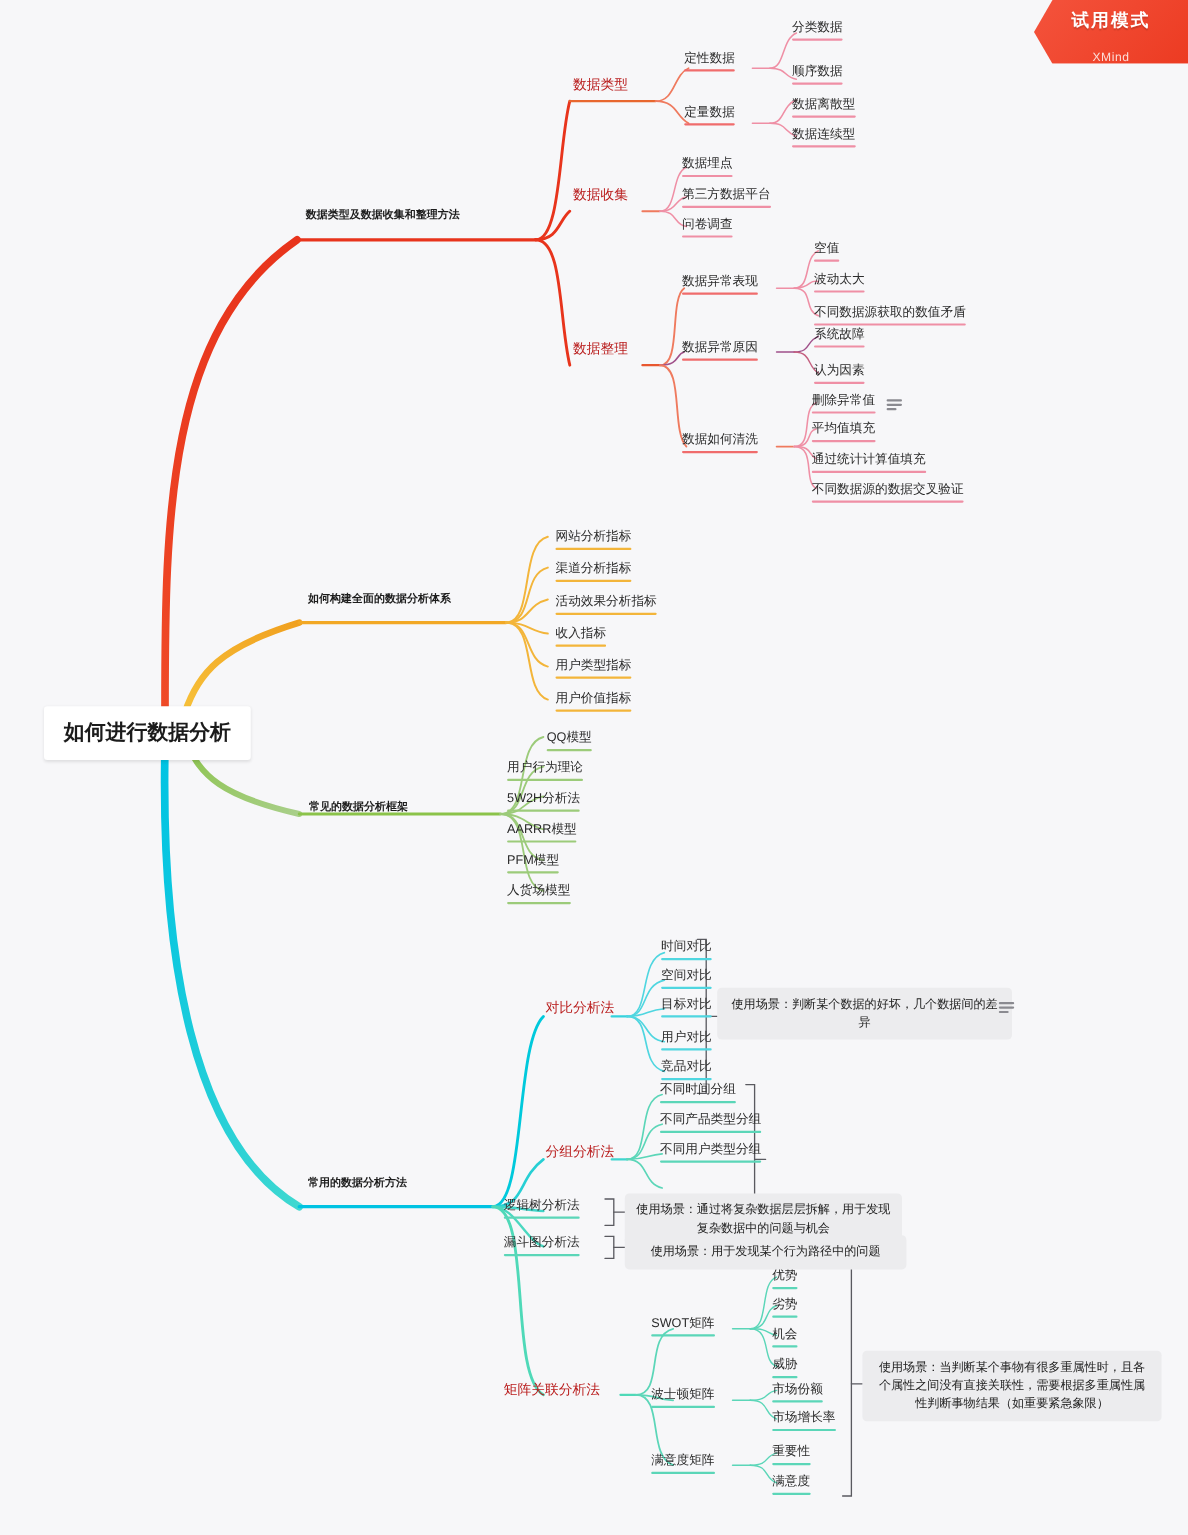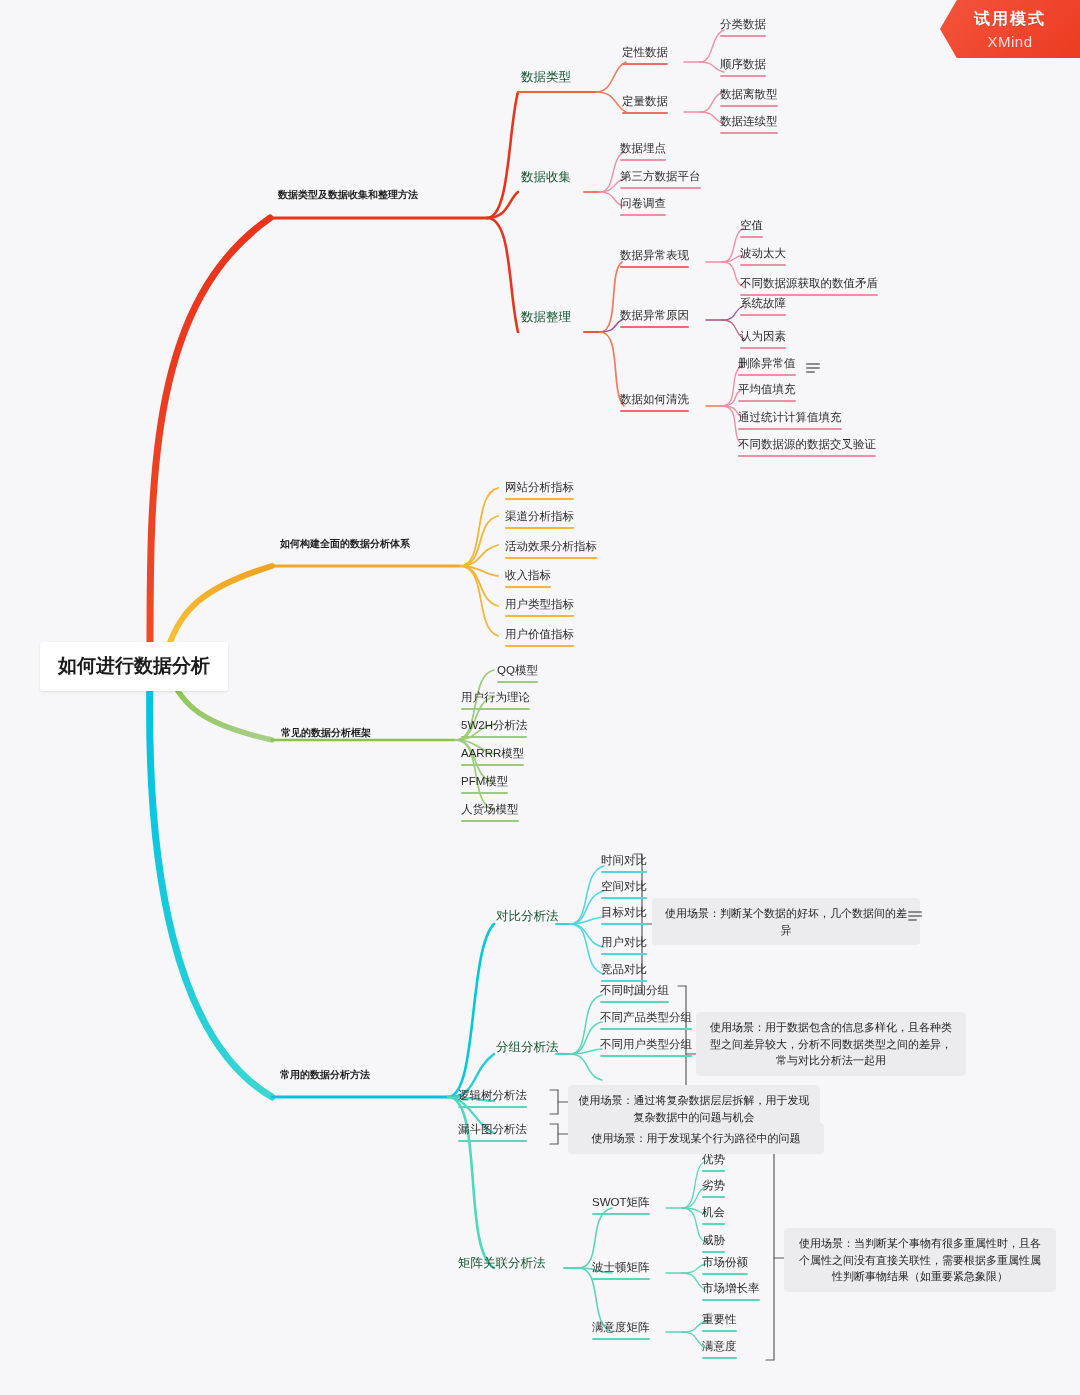--- a/index.html
+++ b/index.html
@@ -32,21 +32,21 @@
     color: #fff;
     text-align: center;
     padding-top: 9px;
     z-index: 40;
   }
   .trial-banner .t1 {
     font-size: 16px; font-weight: bold; letter-spacing: 2px;
     text-shadow: 0 1px 1px rgba(0,0,0,.15);
   }
   .trial-banner .t2 {
-    font-size: 15px; margin-top: 3px; opacity: .82; letter-spacing: .5px;
+    font-size: 11px; margin-top: 16px; opacity: .82; letter-spacing: .5px;
   }
 
   
   .node {
     position: absolute;
     white-space: nowrap;
     z-index: 10;
   }
 
   
@@ -66,21 +66,21 @@
     font-size: 10px;
     font-weight: bold;
     color: #1d1d1d;
     padding-bottom: 4px;
     font-family: Liberation Serif, serif;
   }
 
   
   .lvl2 {
     font-size: 12.5px;
-    color: #14532d;
+    color: #b91c1c;
     padding-bottom: 3px;
   }
 
   
   .lvl3 {
     font-size: 11.5px;
     color: #2b2b2b;
     padding-bottom: 3px;
   }
 
@@ -349,21 +349,20 @@
     <i></i>
       <i></i>
       <i></i>
   </div>
 
   <div class="node lvl2" style="left:496px; top:1039px;">分组分析法</div>
   <div class="node lvl3 ul c-teal" style="left:600px; top:983px;">不同时间分组</div>
   <div class="node lvl3 ul c-teal" style="left:600px; top:1010px;">不同产品类型分组</div>
   <div class="node lvl3 ul c-teal" style="left:600px; top:1037px;">不同用户类型分组</div>
   <div class="node lvl3 ul c-teal" style="left:600px; top:1111px;">不同渠道分组</div>
-  <div class="note" style="left:696px; top:1012px; width:270px;">使用场景：用于数据包含的信息多样化，且各种类型之间差异较大，分析不同数据类型之间的差异，常与对比分析法一起用</div>
 
   <div class="node lvl3 ul c-teal" style="left:458px; top:1088px;">逻辑树分析法</div>
   <div class="note" style="left:568px; top:1085px; width:252px;">使用场景：通过将复杂数据层层拆解，用于发现复杂数据中的问题与机会</div>
 
   <div class="node lvl3 ul c-teal" style="left:458px; top:1122px;">漏斗图分析法</div>
   <div class="note" style="left:568px; top:1123px; width:256px; text-align:center;">使用场景：用于发现某个行为路径中的问题</div>
 
   <div class="node lvl2" style="left:458px; top:1255px;">矩阵关联分析法</div>
 
   <div class="node lvl3 ul c-teal" style="left:592px; top:1195px;">SWOT矩阵</div>

